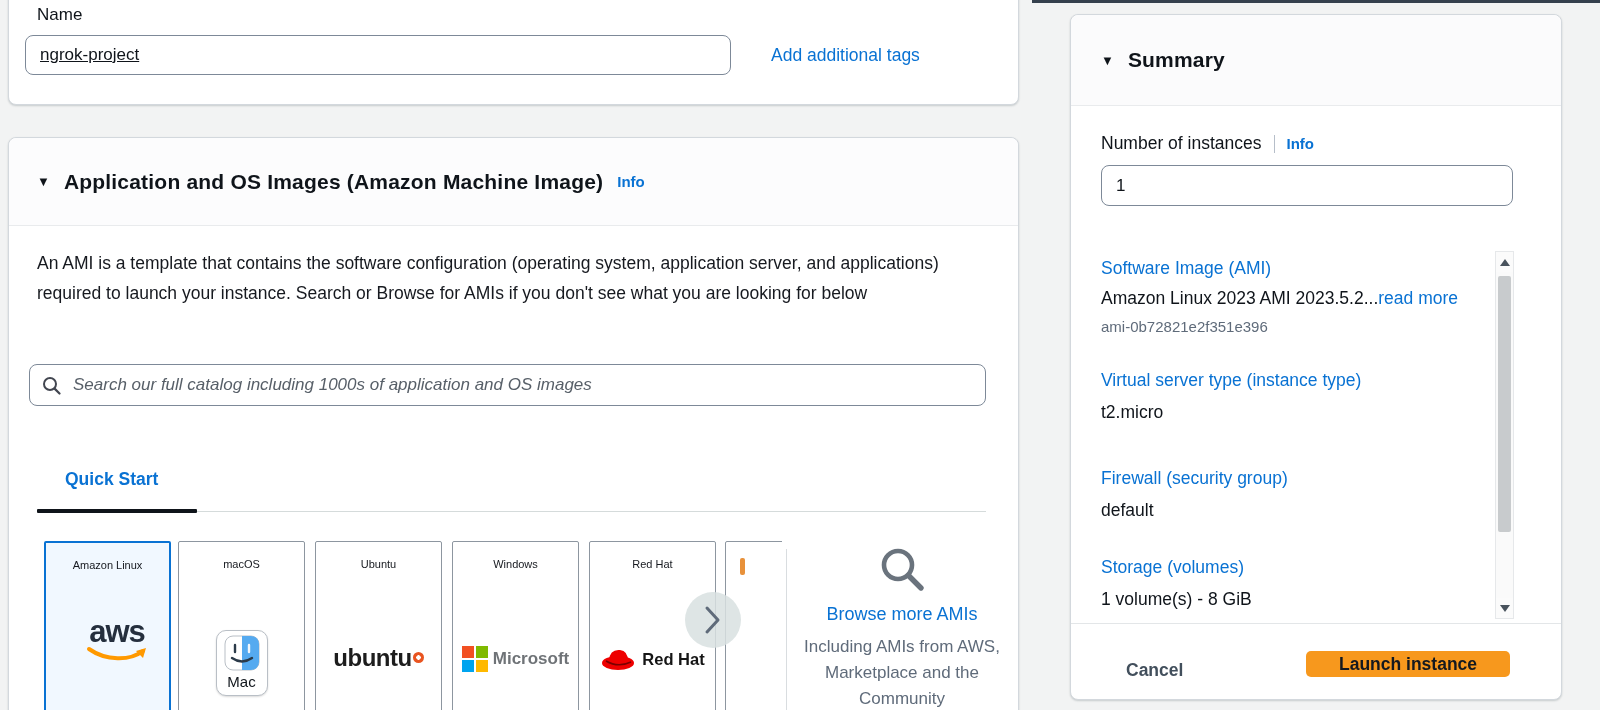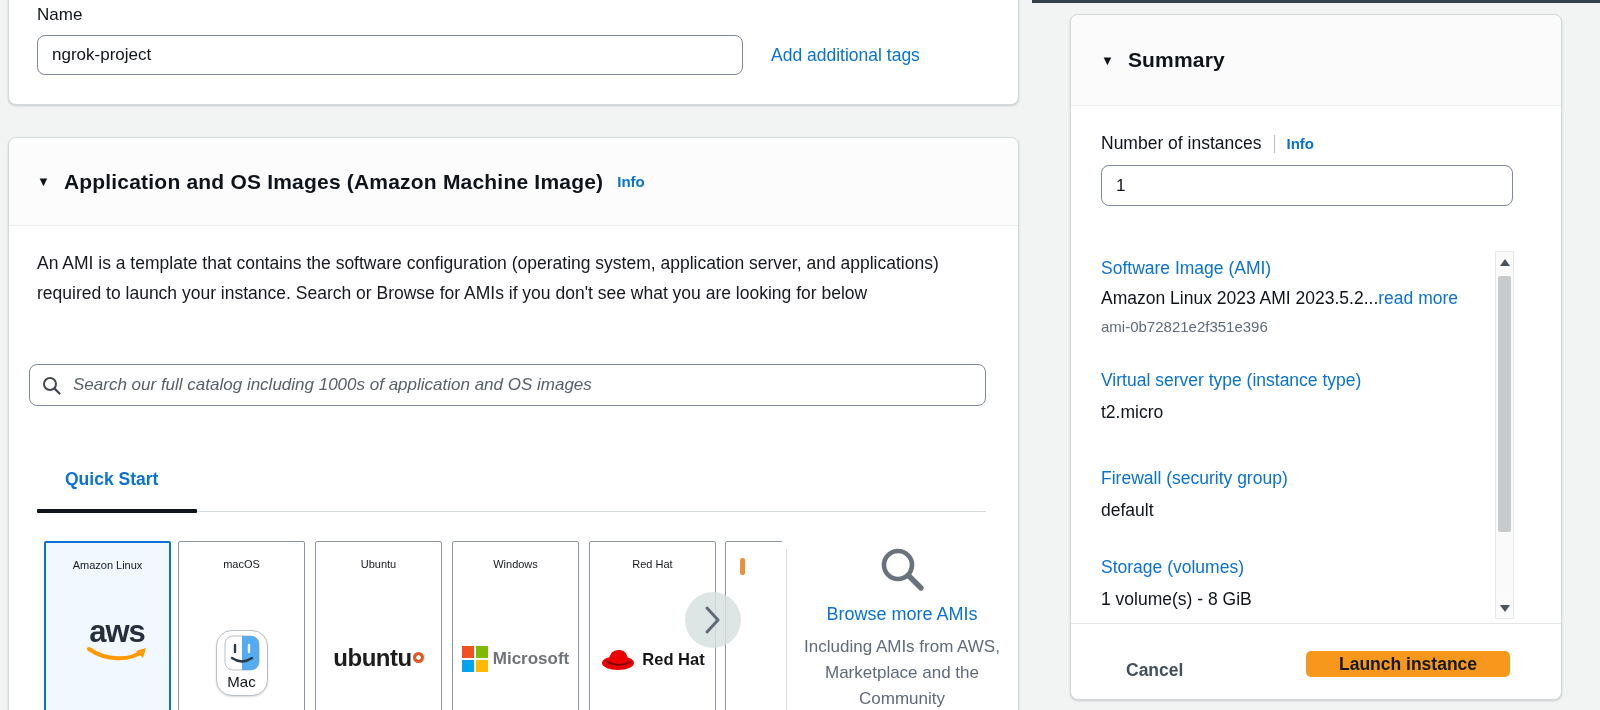--- a/index.html
+++ b/index.html
@@ -23,21 +23,21 @@
   .searchbox input{flex:1;border:none;outline:none;font-style:italic;font-size:17px;color:#414d5c;
         font-family:"Liberation Sans",sans-serif;background:transparent;}
   .searchbox input::placeholder{color:#575f68;opacity:1;}
   .tab-label{font-size:17.5px;font-weight:700;color:#0972d3;cursor:pointer;}
   .oscard{position:absolute;top:0;width:127px;height:186px;background:#fff;border:1px solid #8d96a0;
         border-radius:2px;box-sizing:border-box;cursor:pointer;}
   .oscard.selected{border:2px solid #0972d3;background:#f1f8ff;}
   .oscard-title{padding-top:8px;text-align:center;font-size:11px;line-height:29px;color:#16191f;}
   .logo-wrap{position:absolute;left:0;right:0;display:flex;justify-content:center;align-items:center;}
   .aws-text{font-weight:700;font-size:31px;color:#252f3e;letter-spacing:-1px;line-height:26px;display:block;text-align:center;}
-  .macbox{width:52px;height:66px;background:#fff;border:1px solid #b9bfc6;border-radius:16px;
+  .macbox{width:52px;height:66px;background:#fff;border:1px solid #b9bfc6;border-radius:10px;
         box-shadow:0 1px 2px rgba(0,0,0,.15);display:flex;flex-direction:column;align-items:center;padding-top:4px;box-sizing:border-box;}
   .mac-caption{font-size:15px;color:#0f141a;margin-top:2px;}
   .ubuntu-text{font-weight:700;font-size:24px;color:#1d1d1d;letter-spacing:-.5px;}
   .ubuntu-dot{display:inline-block;width:11px;height:11px;border-radius:50%;
         background:radial-gradient(circle at 50% 50%, #fff 0 2px, #e95420 2.5px);vertical-align:top;margin-top:-2px;margin-left:1px;}
   .ms-grid{display:grid;grid-template-columns:12px 12px;grid-template-rows:12px 12px;gap:2px;}
   .ms-text{font-size:17px;font-weight:600;color:#6f7377;margin-left:5px;}
   .rh-text{font-size:16.5px;font-weight:700;color:#151515;margin-left:4px;}
   .chev-btn{width:56px;height:56px;border-radius:50%;background:rgba(216,224,224,.85);
         display:flex;align-items:center;justify-content:center;cursor:pointer;}
@@ -60,21 +60,21 @@
 </style>
 </head>
 <body>
 
 <div id="page">
 
   <div class="abs" style="left:1032px;top:0;width:568px;height:3px;background:#35404d;"></div>
 
   <div class="card" style="left:8px;top:-18px;width:1009px;height:121px;">
     <div class="abs field-label" style="left:28px;top:22px;">Name</div>
-    <input class="abs text-input" style="left: 28px; top: 52px; width: 706px; height: 40px;" value="ngrok-project">
+    <input class="abs text-input" style="left: 16px; top: 52px; width: 706px; height: 40px; text-decoration: underline;" value="ngrok-project">
     <div class="abs blue-link link17" style="left:762px;top:62px;">Add additional tags</div>
   </div>
 
   <div class="card" style="left:8px;top:137px;width:1009px;height:600px;">
 
     <div class="abs section-header" style="left:0;top:0;width:100%;height:88px;">
       <span class="caret">▼</span>
       <span class="section-title">Application and OS Images (Amazon Machine Image)</span>
       <span class="info-link">Info</span>
     </div>

